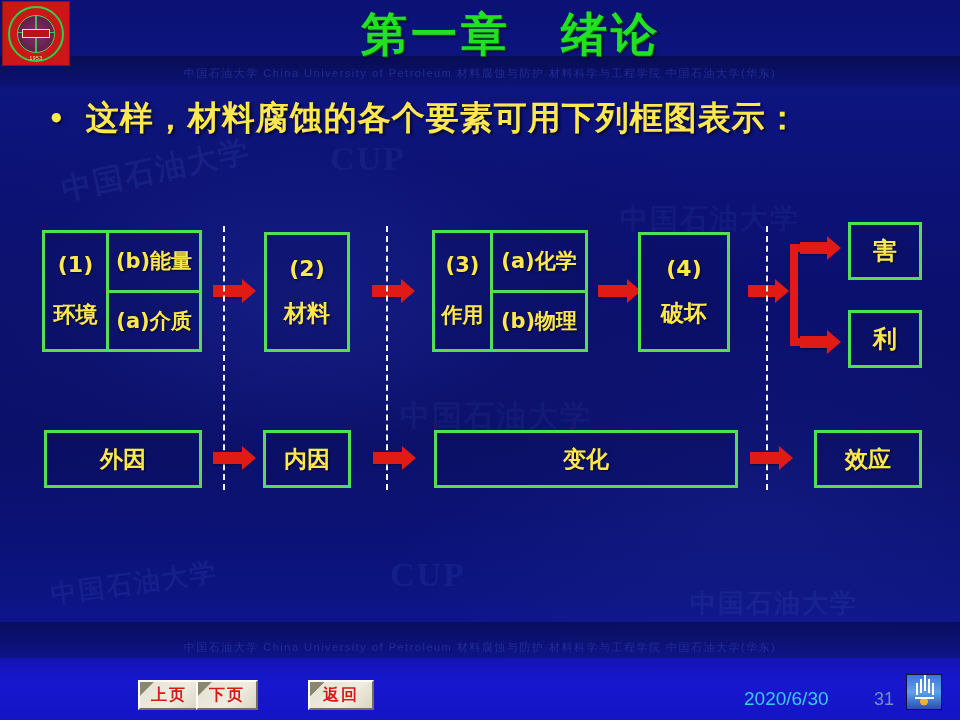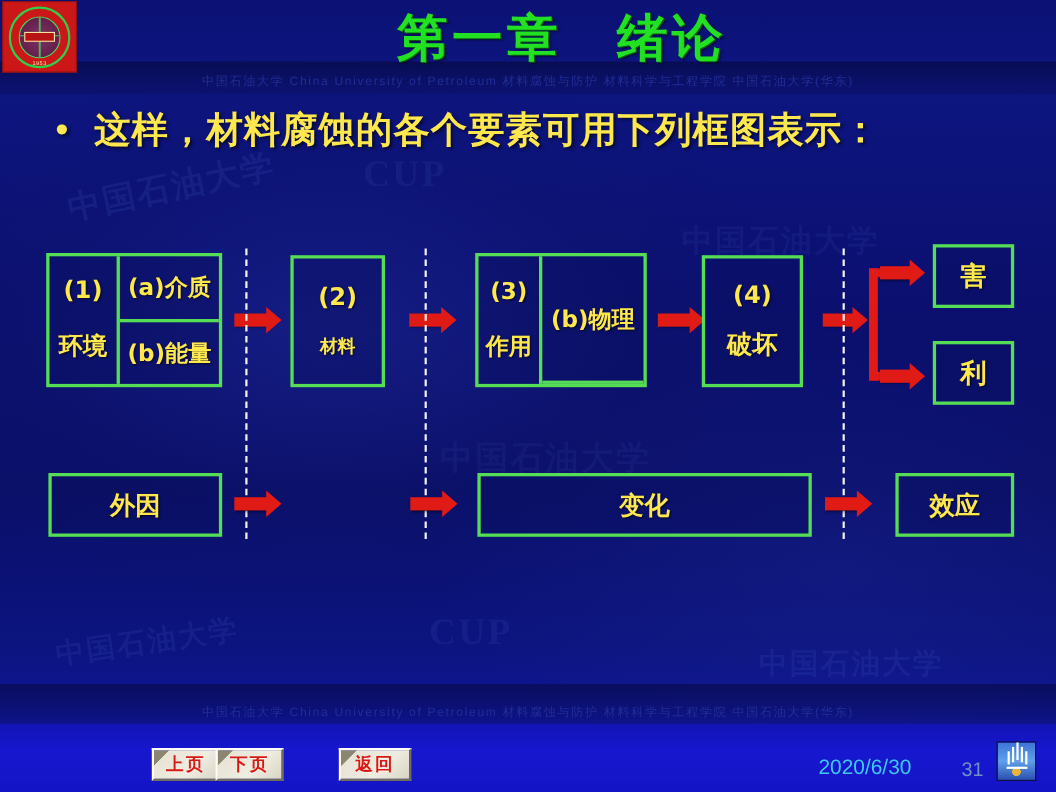--- a/index.html
+++ b/index.html
@@ -313,42 +313,43 @@
     <span class="dot">•</span>
     <span>这样，材料腐蚀的各个要素可用下列框图表示：</span>
   </div>
 
   <div class="box" style="left:42px; top:230px; width:160px; height:122px;">
     <div class="cell-left" style="width:64px; font-size:22px; padding:8px 0;">
       <span>(1)</span>
       <span>环境</span>
     </div>
     <div class="cell-right">
+      <div style="font-size:21px;">(b)能量</div>
       <div style="font-size:21px;">(a)介质</div>
-      <div style="font-size:21px;">(b)能量</div>
     </div>
   </div>
 
   <div class="arrow" style="left:213px; top:285px; width:30px;"></div>
   <div class="dashline" style="left:223px; top:226px; height:264px;"></div>
 
   <div class="box box-simple" style="left:264px; top:232px; width:86px; height:120px; padding:12px 0;">
     <span style="font-size:22px;">(2)</span>
-    <span style="font-size:16px;">材料</span>
+    <span style="font-size:23px;">材料</span>
   </div>
 
   <div class="arrow" style="left:372px; top:285px; width:30px;"></div>
   <div class="dashline" style="left:386px; top:226px; height:264px;"></div>
 
   <div class="box" style="left:432px; top:230px; width:156px; height:122px;">
     <div class="cell-left" style="width:58px; font-size:21px; padding:8px 0;">
       <span>(3)</span>
       <span>作用</span>
     </div>
     <div class="cell-right">
+      <div style="font-size:21px;">(a)化学</div>
       <div style="font-size:21px;">(b)物理</div>
     </div>
   </div>
 
   <div class="arrow" style="left:598px; top:285px; width:30px;"></div>
 
   <div class="box box-simple" style="left:638px; top:232px; width:92px; height:120px; padding:12px 0;">
     <span style="font-size:22px;">(4)</span>
     <span style="font-size:23px;">破坏</span>
   </div>
@@ -369,20 +370,23 @@
   <div class="box box-center" style="left:848px; top:310px; width:74px; height:58px;">
     <span style="font-size:24px;">利</span>
   </div>
 
   <div class="box box-center" style="left:44px; top:430px; width:158px; height:58px;">
     <span style="font-size:23px;text-align:center;">外因</span>
   </div>
 
   <div class="arrow" style="left:213px; top:452px; width:30px;"></div>
 
+  <div class="box box-center" style="left:263px; top:430px; width:88px; height:58px;">
+    <span style="font-size:23px;">内因</span>
+  </div>
 
   <div class="arrow" style="left:373px; top:452px; width:30px;"></div>
 
   <div class="box box-center" style="left:434px; top:430px; width:304px; height:58px;">
     <span style="font-size:23px;">变化</span>
   </div>
 
   <div class="arrow" style="left:750px; top:452px; width:30px;"></div>
 
   <div class="box box-center" style="left:814px; top:430px; width:108px; height:58px;">

